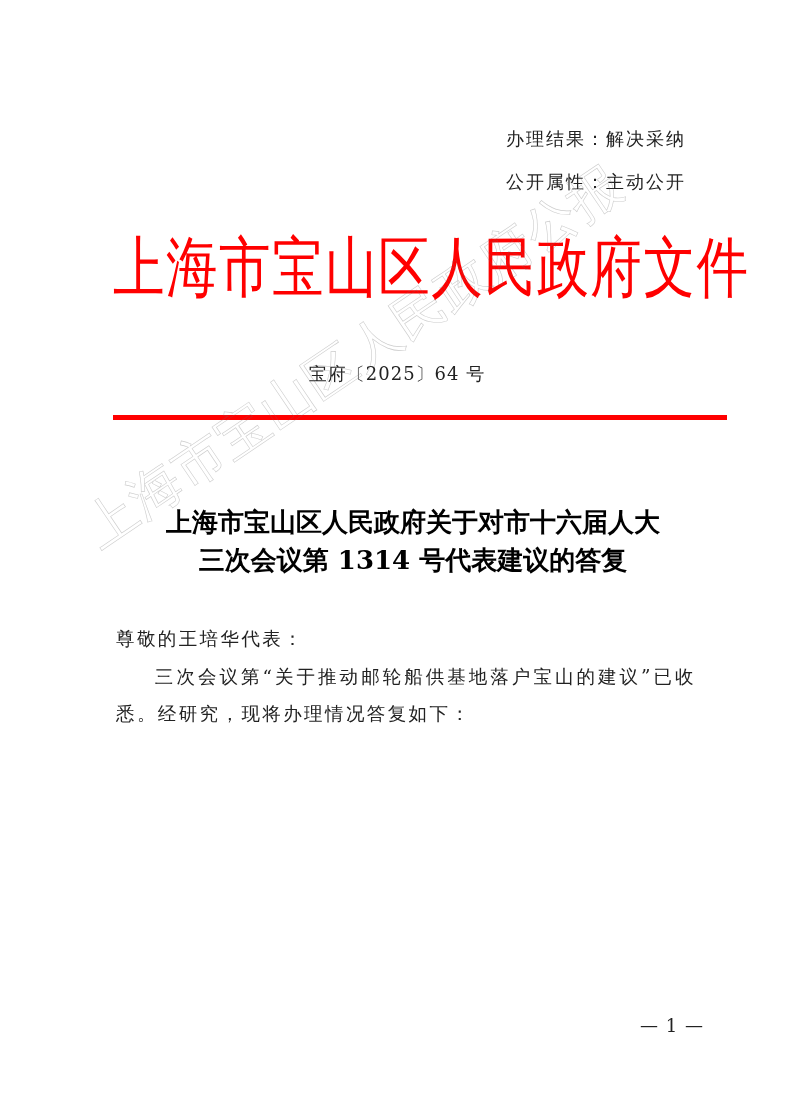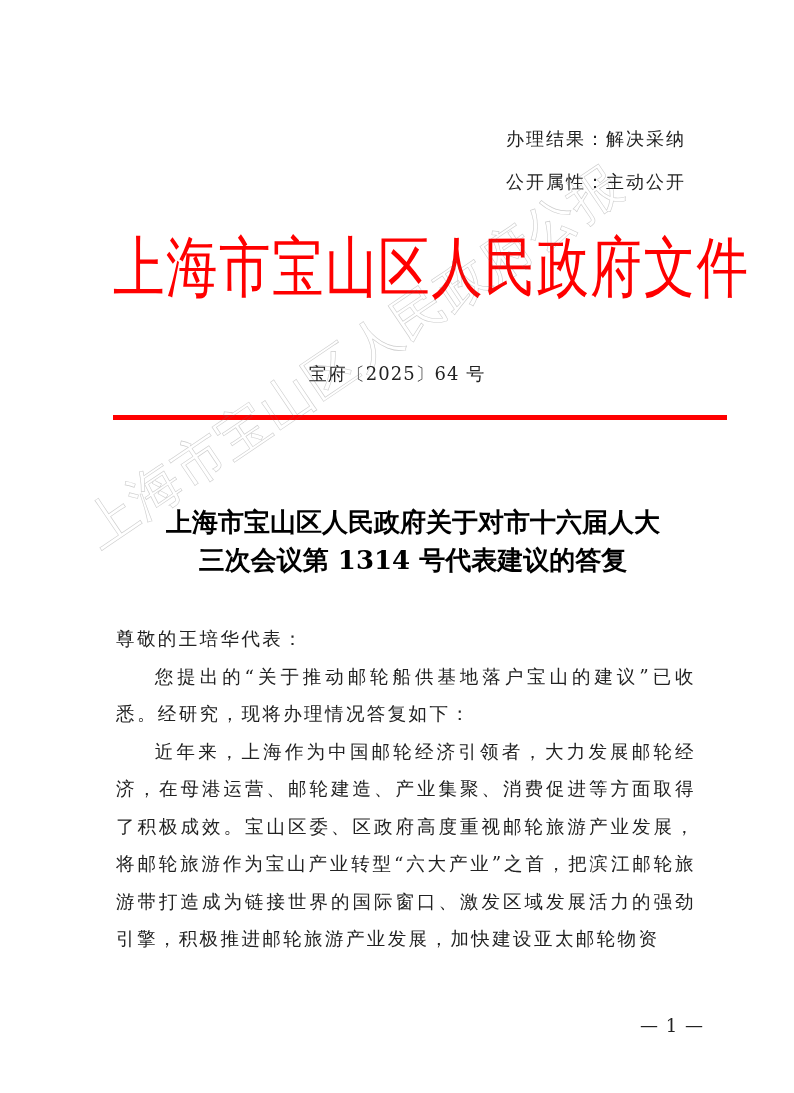--- a/index.html
+++ b/index.html
@@ -45,19 +45,18 @@
 
 <div class="redline"></div>
 
 <div class="title">
   <div>上海市宝山区人民政府关于对市十六届人大</div>
   <div>三次会议第 1314 号代表建议的答复</div>
 </div>
 
 <div class="body">
   <p>尊敬的王培华代表：</p>
-  <p class="indent">您提出的“关于推动邮轮船供基地落户宝山的建议”已收悉。经研究，现将办理情况答复如下：</p>
-  <p class="indent">近年来，上海作为中国邮轮经济引领者，大力发展邮轮经济，在母港运营、邮轮建造、产业集聚、消费促进等方面取得了积极成效。宝山区委、区政府高度重视邮轮旅游产业发展，将邮轮旅游作为宝山产业转型“六大产业”之首，把滨江邮轮旅游带打造成为链接世界的国际窗口、激发区域发展活力的强劲引擎，积极推进邮轮旅游产业发展，加快建设亚太邮轮物资</p>
+  <p class="indent">三次会议第“关于推动邮轮船供基地落户宝山的建议”已收悉。经研究，现将办理情况答复如下：</p>
 </div>
 
 <div class="watermark">上海市宝山区人民政府公报</div>
 
 <div class="pageno">— 1 —</div>
 
 </body></html>

